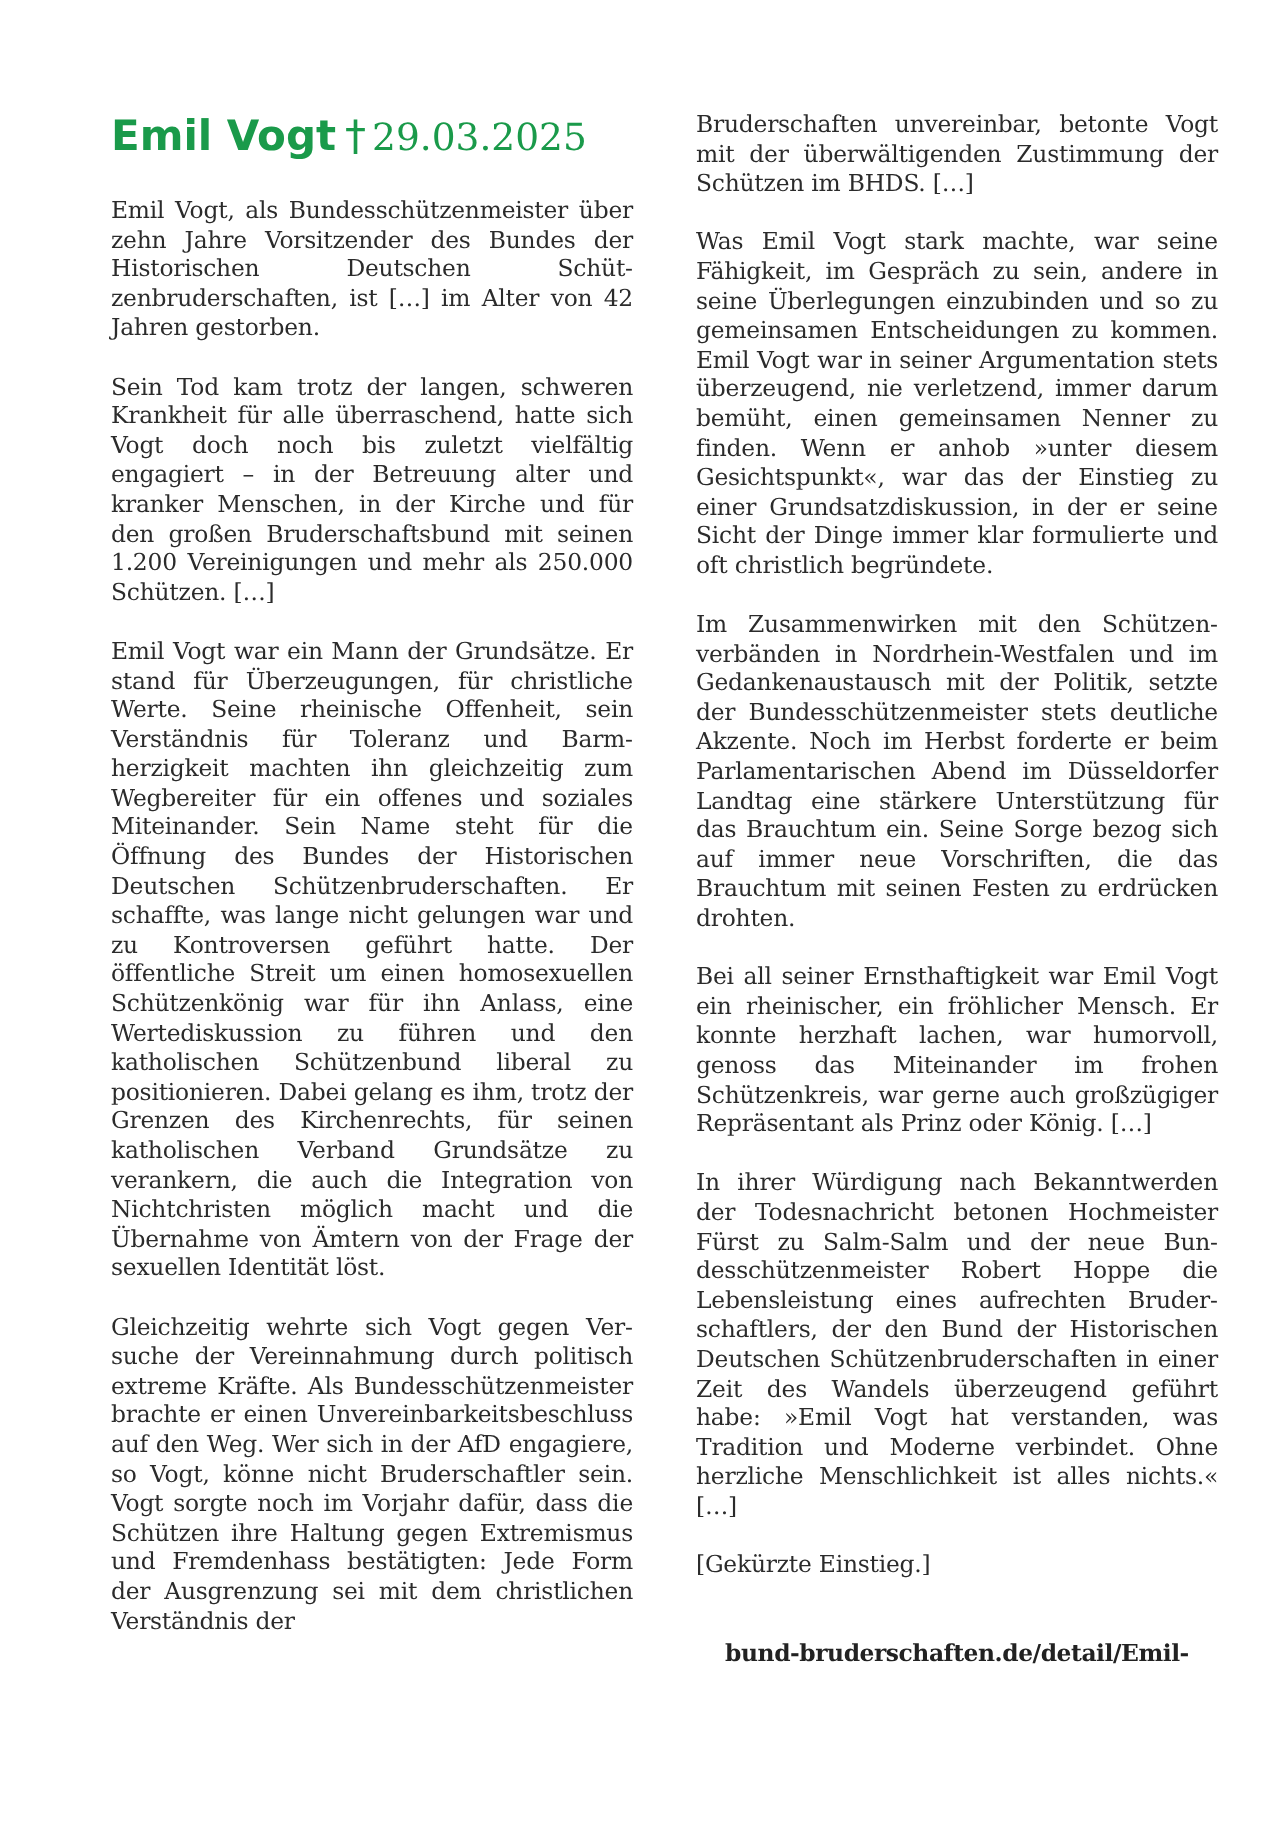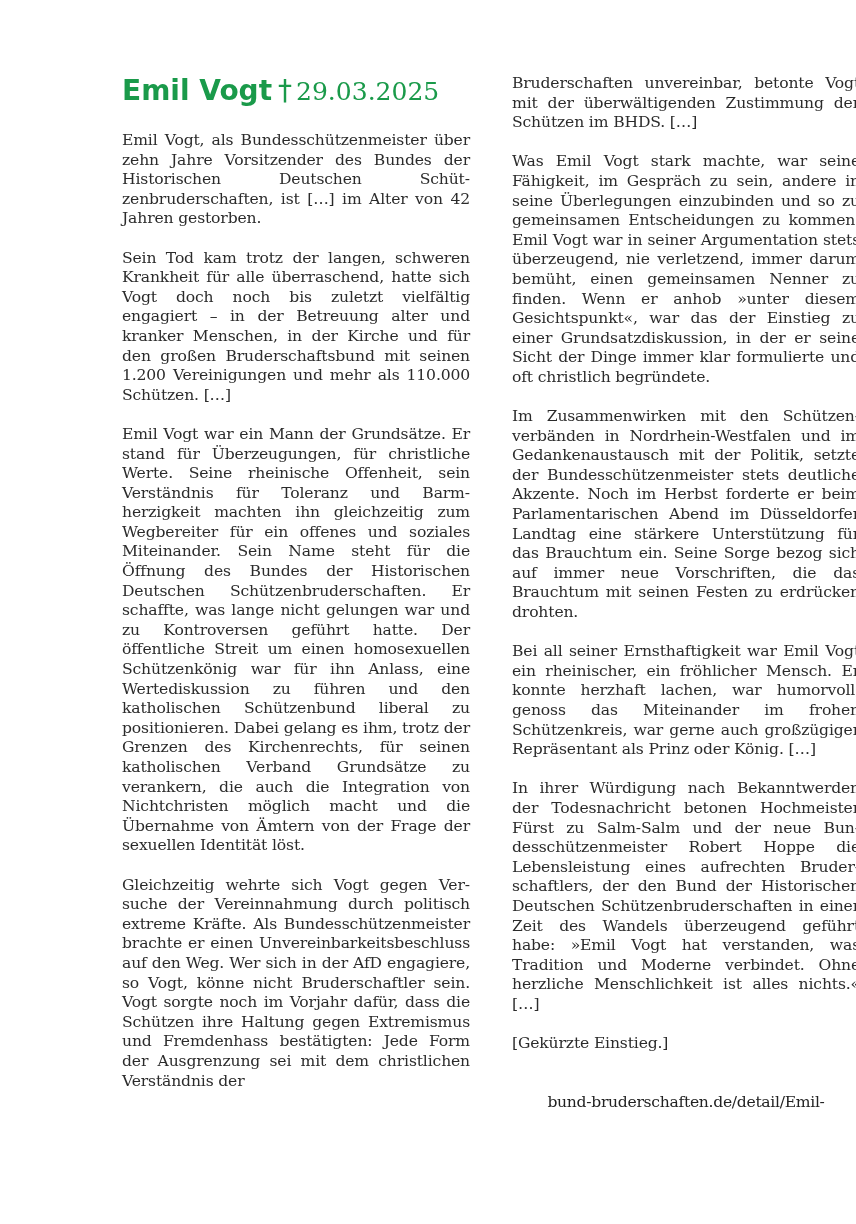--- a/index.html
+++ b/index.html
@@ -1,43 +1,43 @@
 <!DOCTYPE html>
 <html><head>
 <meta charset="utf-8">
 <style>
   html, body { margin:0; padding:0; background:#ffffff; }
   body { width:856px; height:1224px; position:relative; overflow:hidden; }
   .page { position:absolute; left:0; top:0; width:856px; height:1224px; }
   .col { position:absolute; top:74px; width:348px;
          font-family:"DejaVu Serif","Liberation Serif",serif;
          font-size:15.6px; line-height:19.6px; color:#2b2b2b;
-         text-align:justify; hyphens:manual; letter-spacing:-0.15px;margin-left:48px; }
+         text-align:justify; hyphens:manual; letter-spacing:-0.15px; }
   .col-left { left:74px; }
   .col-right { left:464px; }
   .title { margin:0 0 22px 0; font-size:28px; line-height:34px; color:#1a9a4a;
            text-align:left; letter-spacing:0; white-space:nowrap; }
   .title-name { font-family:"DejaVu Sans","Liberation Sans",sans-serif; font-weight:bold; }
   .title-cross { font-family:"DejaVu Sans","Liberation Sans",sans-serif; font-weight:normal; margin:0 4px 0 6px; }
   .title-date { font-family:"DejaVu Serif","Liberation Serif",serif; font-weight:normal; font-size:25px; }
   p { margin:0 0 19.6px 0; }
-  .source { margin-top:38px; text-align:center; font-weight:normal; font-size:15.6px;
+  .source { margin-top:38px; text-align:center; font-weight:bold; font-size:15.6px;
             line-height:20px; color:#222; letter-spacing:-0.3px; }
 </style>
 </head>
 <body>
 
 <div class="page">
 
   <div class="col col-left">
     <h1 class="title">
       <span class="title-name">Emil Vogt</span><span class="title-cross">†</span><span class="title-date">29.03.2025</span>
     </h1>
     <p>Emil Vogt, als Bundesschützenmeister über zehn Jahre Vorsitzender des Bun­des der Historischen Deutschen Schüt­zenbruderschaften, ist […] im Alter von 42 Jahren gestorben.</p>
-    <p>Sein Tod kam trotz der langen, schweren Krankheit für alle überraschend, hatte sich Vogt doch noch bis zuletzt vielfältig engagiert – in der Betreuung alter und kranker Menschen, in der Kirche und für den großen Bruderschaftsbund mit sei­nen 1.200 Vereinigungen und mehr als 110.000 Schützen. […]</p>
+    <p>Sein Tod kam trotz der langen, schweren Krankheit für alle überraschend, hatte sich Vogt doch noch bis zuletzt vielfältig engagiert – in der Betreuung alter und kranker Menschen, in der Kirche und für den großen Bruderschaftsbund mit sei­nen 1.200 Vereinigungen und mehr als 250.000 Schützen. […]</p>
     <p>Emil Vogt war ein Mann der Grundsätze. Er stand für Überzeugungen, für christ­liche Werte. Seine rheinische Offenheit, sein Verständnis für Toleranz und Barm­herzigkeit machten ihn gleichzeitig zum Wegbereiter für ein offenes und soziales Miteinander. Sein Name steht für die Öffnung des Bundes der Historischen Deutschen Schützenbruderschaften. Er schaffte, was lange nicht gelungen war und zu Kontroversen geführt hatte. Der öffentliche Streit um einen homo­sexuellen Schützenkönig war für ihn An­lass, eine Wertediskussion zu führen und den katholischen Schützenbund liberal zu positionieren. Dabei gelang es ihm, trotz der Grenzen des Kirchenrechts, für seinen katholischen Verband Grund­sätze zu verankern, die auch die Integ­ration von Nichtchristen möglich macht und die Übernahme von Ämtern von der Frage der sexuellen Identität löst.</p>
     <p>Gleichzeitig wehrte sich Vogt gegen Ver­suche der Vereinnahmung durch politisch extreme Kräfte. Als Bundesschützenmeis­ter brachte er einen Unvereinbarkeitsbe­schluss auf den Weg. Wer sich in der AfD engagiere, so Vogt, könne nicht Bruder­schaftler sein. Vogt sorgte noch im Vor­jahr dafür, dass die Schützen ihre Haltung gegen Extremismus und Fremdenhass bestätigten: Jede Form der Ausgrenzung sei mit dem christlichen Verständnis der</p>
   </div>
 
   <div class="col col-right">
     <p>Bruderschaften unvereinbar, betonte Vogt mit der überwältigenden Zustimmung der Schützen im BHDS. […]</p>
     <p>Was Emil Vogt stark machte, war sei­ne Fähigkeit, im Gespräch zu sein, andere in seine Überlegungen einzubin­den und so zu gemeinsamen Entschei­dungen zu kommen. Emil Vogt war in seiner Argumentation stets überzeugend, nie verletzend, immer darum bemüht, einen gemeinsamen Nenner zu finden. Wenn er anhob »unter diesem Gesichts­punkt«, war das der Einstieg zu einer Grundsatzdiskussion, in der er seine Sicht der Dinge immer klar formulierte und oft christlich begründete.</p>
     <p>Im Zusammenwirken mit den Schützen­verbänden in Nordrhein-Westfalen und im Gedankenaustausch mit der Politik, setzte der Bundesschützenmeister stets deutliche Akzente. Noch im Herbst for­derte er beim Parlamentarischen Abend im Düsseldorfer Landtag eine stärkere Unterstützung für das Brauchtum ein. Seine Sorge bezog sich auf immer neue Vorschriften, die das Brauchtum mit sei­nen Festen zu erdrücken drohten.</p>
     <p>Bei all seiner Ernsthaftigkeit war Emil Vogt ein rheinischer, ein fröhlicher Mensch. Er konnte herzhaft lachen, war humorvoll, genoss das Miteinander im frohen Schützenkreis, war gerne auch großzügiger Repräsentant als Prinz oder König. […]</p>
     <p>In ihrer Würdigung nach Bekanntwerden der Todesnachricht betonen Hochmeister Fürst zu Salm-Salm und der neue Bun­desschützenmeister Robert Hoppe die Lebensleistung eines aufrechten Bruder­schaftlers, der den Bund der Historischen Deutschen Schützenbruderschaften in einer Zeit des Wandels überzeugend ge­führt habe: »Emil Vogt hat verstanden, was Tradition und Moderne verbindet. Ohne herzliche Menschlichkeit ist alles nichts.« […]</p>

